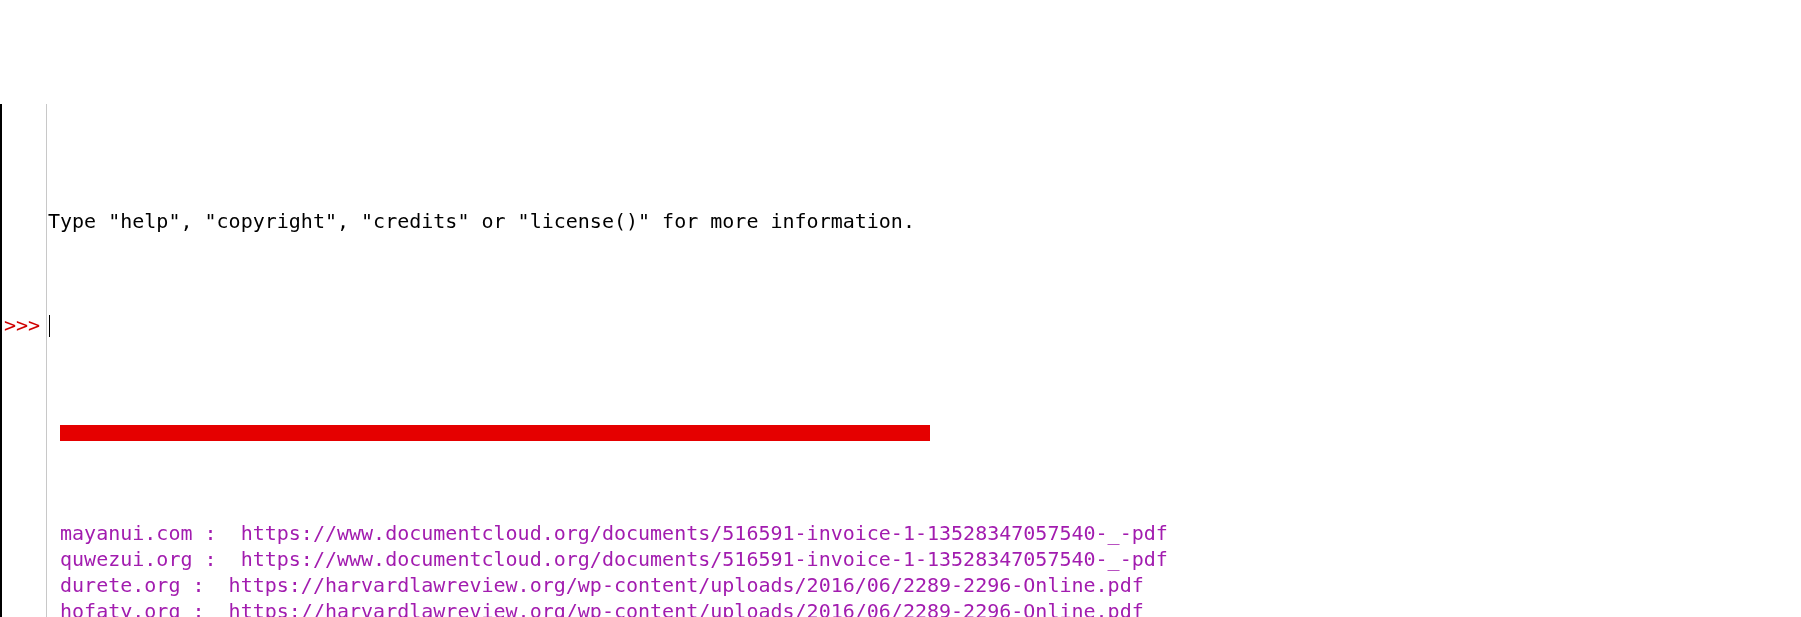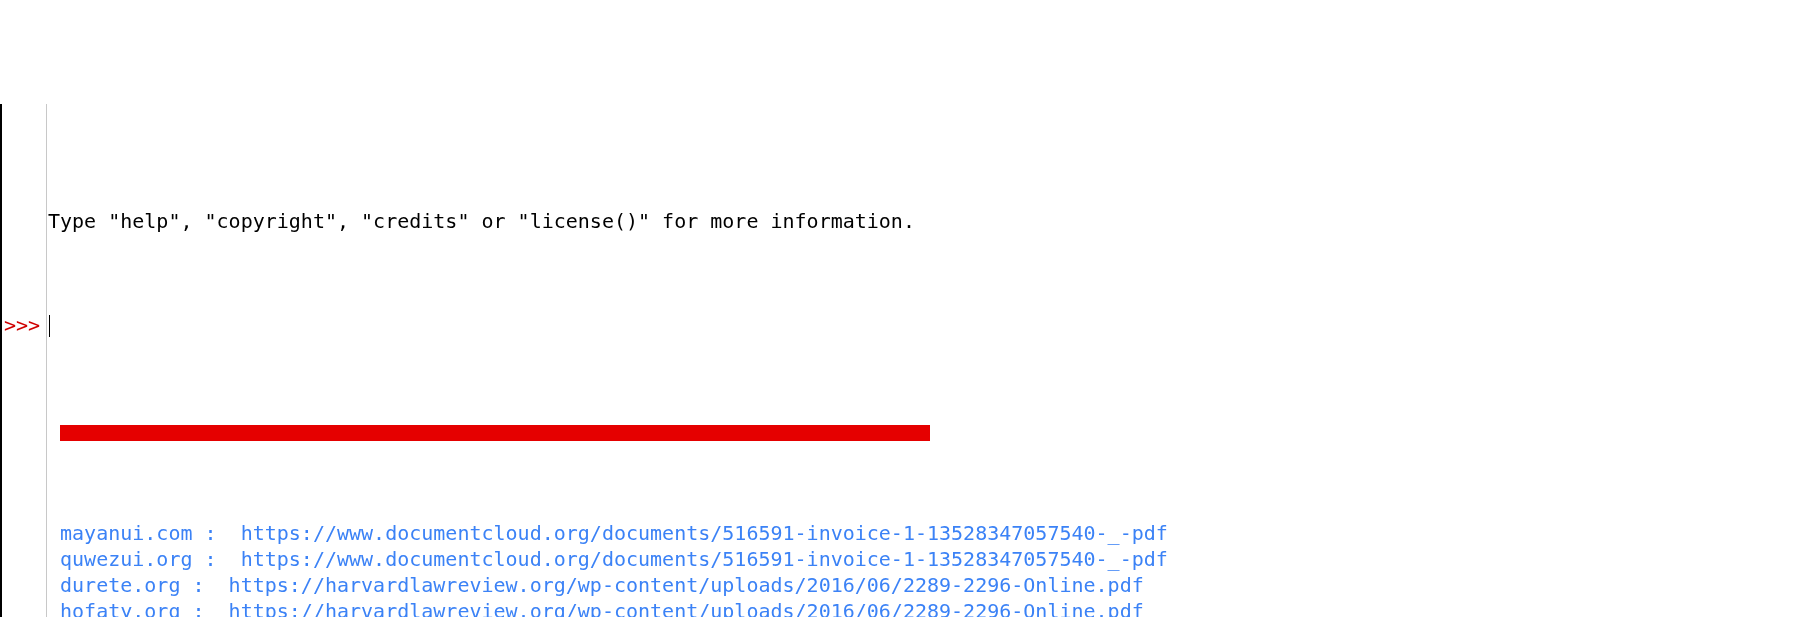--- a/index.html
+++ b/index.html
@@ -42,21 +42,21 @@
     }
     .cursor {
       display: inline-block;
       width: 1px;
       height: 22px;
       background: #000;
       vertical-align: text-bottom;
       margin-left: 1px;
     }
     .header-text { color: #000000; }
-    .out-blue { color: #3b82f6; }
+    .out-blue { color: #a21caf; }
     .redact {
       display: inline-block;
       background: #e50000;
       height: 16px;
       width: 870px;
       vertical-align: middle;
       margin-top: 4px;
     }
   </style>
 </head>

